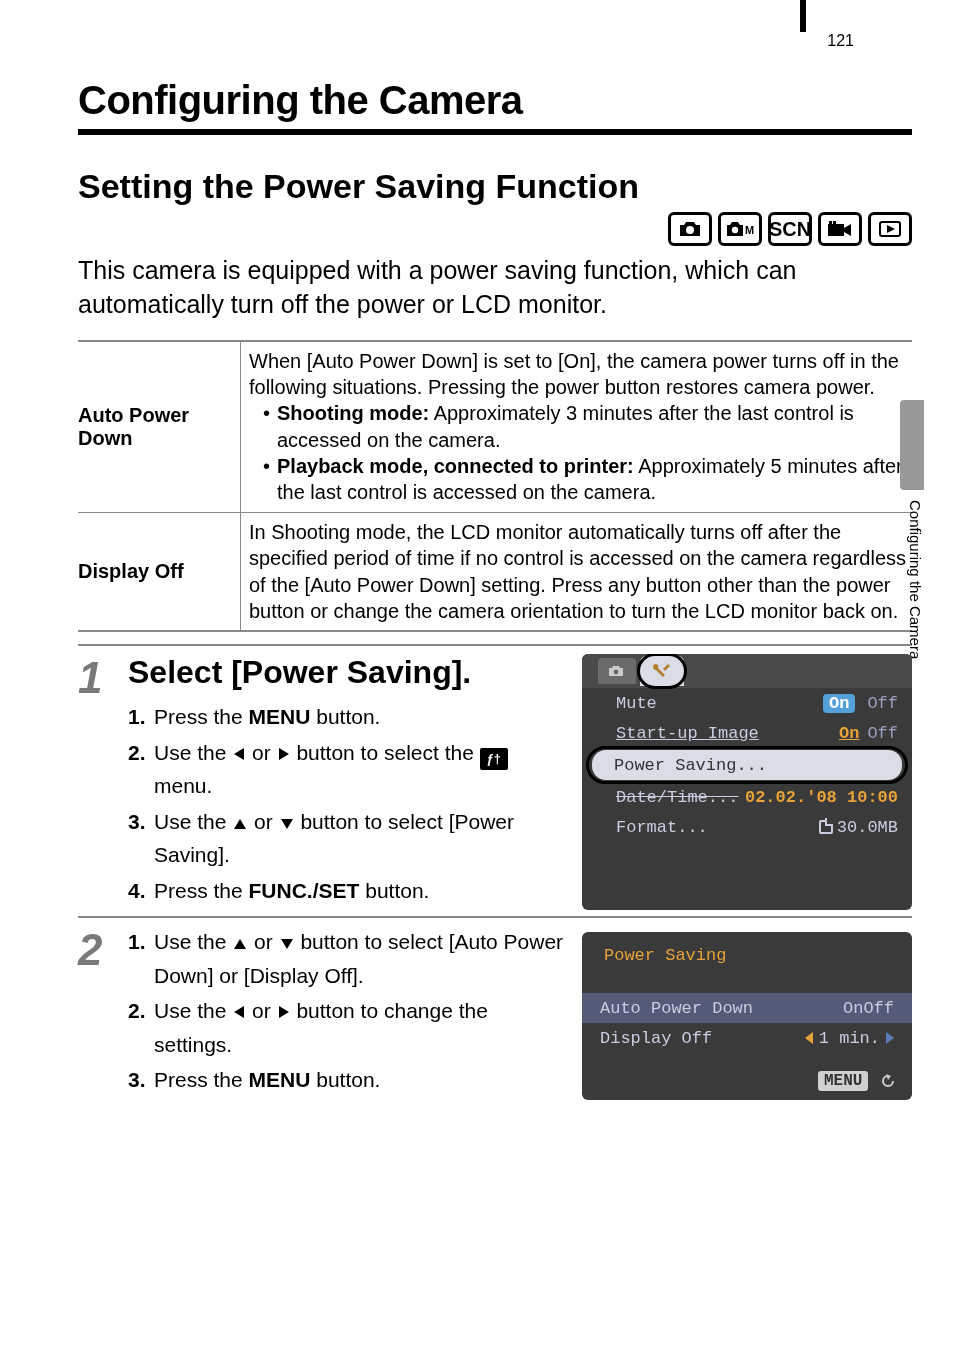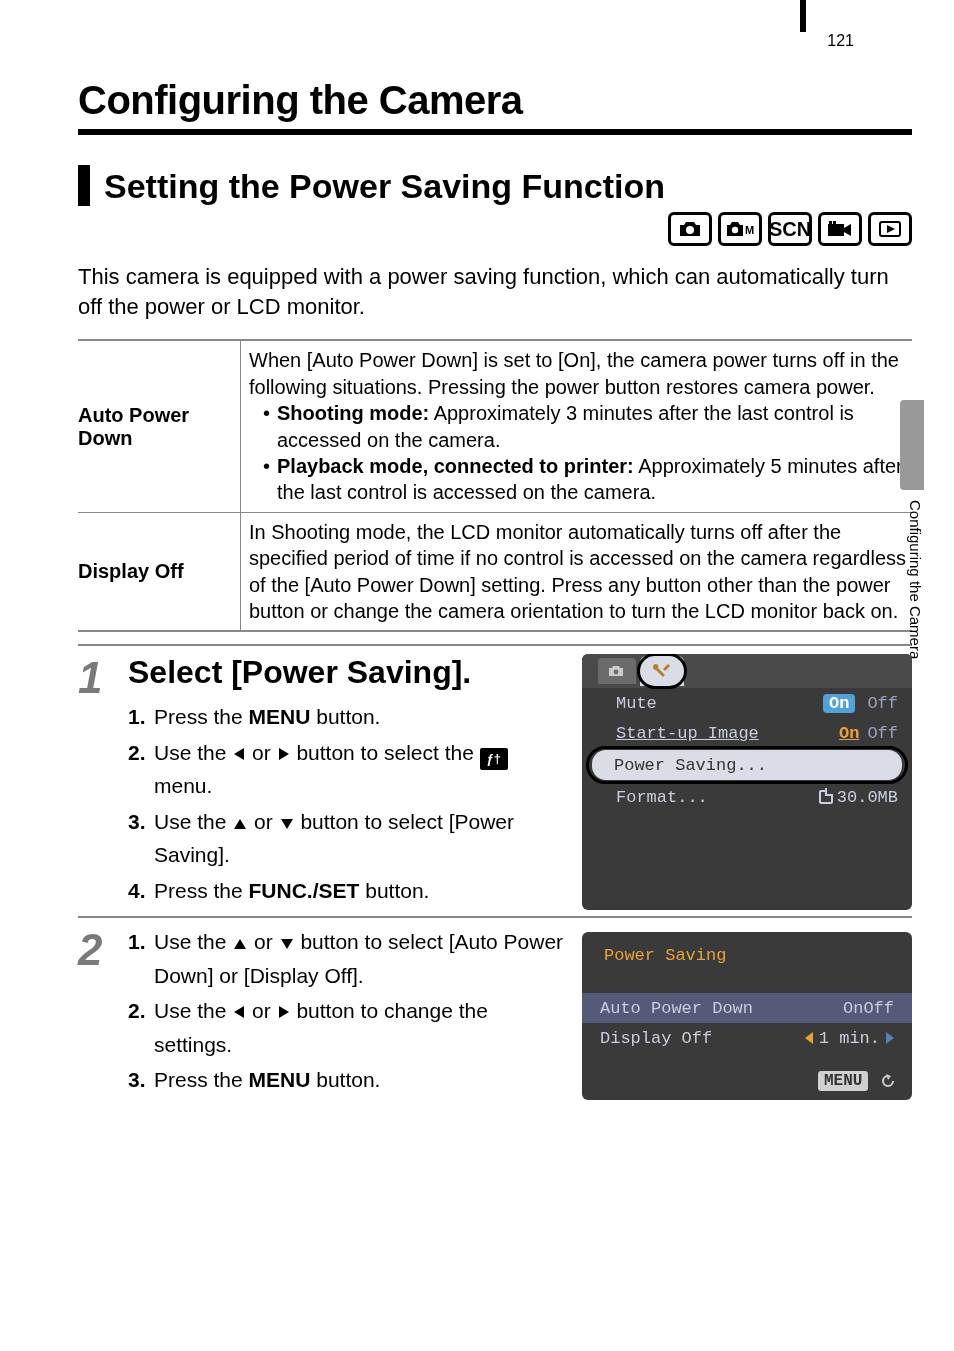--- a/index.html
+++ b/index.html
@@ -7,28 +7,28 @@
   body { position: relative; }
 
   .page { width: 954px; height: 1351px; position: relative; padding: 28px 42px 40px 78px; }
   .top-tick { position: absolute; right: 148px; top: 0; width: 6px; height: 32px; background: #000; }
   .page-num { position: absolute; right: 100px; top: 32px; font-size: 16px; }
 
   .h1-wrap { margin-top: 50px; }
   .h1 { font-family: Arial Black, Arial, sans-serif; font-weight: 900; font-size: 40px; letter-spacing: -0.5px; }
   .h1-rule { height: 6px; background: #000; margin-top: 6px; }
 
-  .h2-wrap { margin-top: 30px; display: flex; align-items: stretch; }
+  .h2-wrap { margin-top: 30px; display: flex; align-items: stretch; flex-direction: column; }
   .h2-bar { width: 12px; background: #000; margin-right: 14px; }
   .h2 { font-family: Arial Black, Arial, sans-serif; font-weight: 900; font-size: 34px; padding-top: 2px; }
   .mode-row { display: flex; justify-content: flex-end; gap: 6px; margin-top: 6px; padding-right: 0; }
   .mode-box { width: 44px; height: 34px; border: 3px solid #000; border-radius: 6px; display: flex; align-items: center; justify-content: center; font-weight: bold; font-size: 20px; }
   .mode-box svg { display: block; }
 
-  .intro { margin-top: 16px; font-size: 22px; line-height: 1.35; }
+  .intro { margin-top: 8px; font-size: 25px; line-height: 1.35; }
 
   .table { margin-top: 18px; border-top: 2px solid #888; border-bottom: 2px solid #888; }
   .trow { display: flex; border-top: 1px solid #888; }
   .trow:first-child { border-top: none; }
   .tcell-l { width: 162px; padding: 8px 6px 8px 0; font-weight: bold; font-size: 20px; display: flex; align-items: center; }
   .tcell-r { flex: 1; padding: 6px 0 6px 8px; border-left: 1px solid #888; font-size: 20px; line-height: 1.32; }
   .tcell-r .bullets { padding-left: 14px; }
   .tcell-r .bullets .b { display: flex; }
   .tcell-r .bullets .dot { width: 14px; }
   .tcell-r .bullets .txt { flex: 1; }
@@ -206,20 +206,24 @@
               <span class="k">Mute</span>
               <span><span class="pill">On</span><span class="v2">Off</span></span>
             </div>
           <div class="row underline">
               <span class="k">Start-up Image</span>
               <span><span class="v">On</span><span class="v2">Off</span></span>
             </div>
           <div class="row hl">
               <span class="k">Power Saving...</span>
             </div>
+          <div class="row strike">
+              <span class="k">Date/Time...</span>
+              <span class="v">02.02.'08 10:00</span>
+            </div>
           <div class="row">
               <span class="k">Format...</span>
               <span><span class="card"></span><span>30.0MB</span></span>
             </div>
         </div>
       </div>
     </div>
 
     <div class="step">
       <div class="step-num">2</div>

